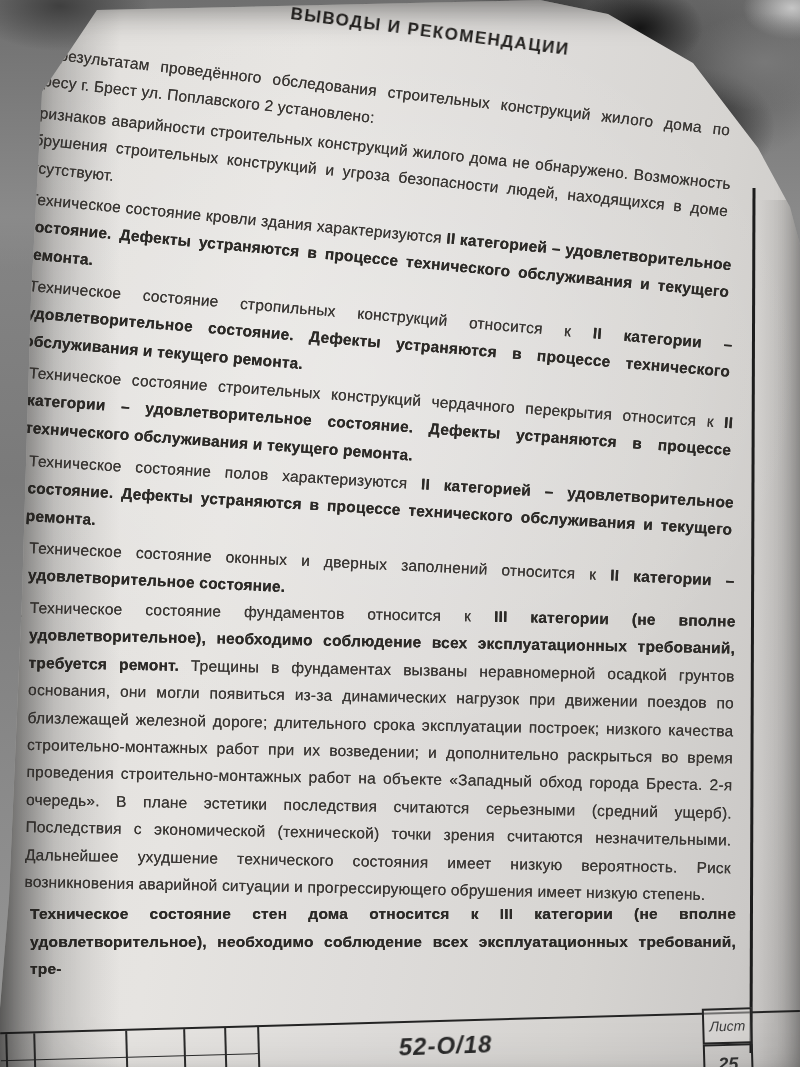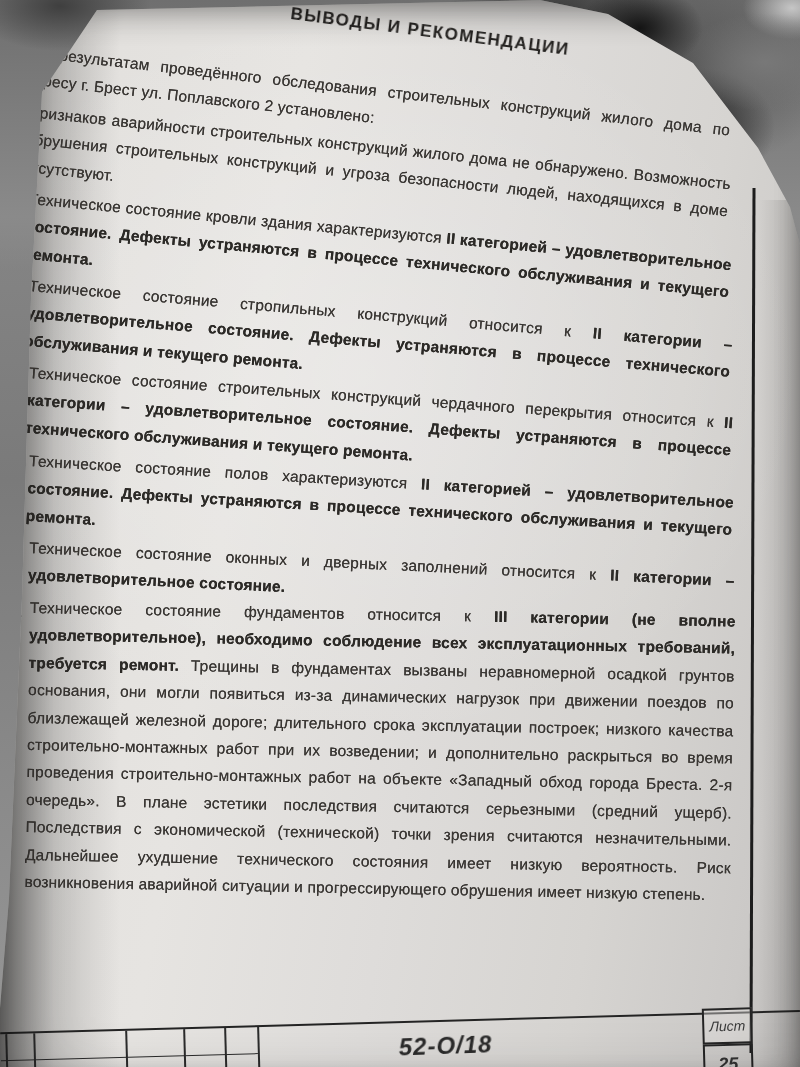--- a/index.html
+++ b/index.html
@@ -120,20 +120,21 @@
 
     <div class="content">
         <p class="para r0"><span>По результатам проведённого обследования строительных конструкций жилого дома по адресу г. Брест ул. Поплавского 2 установлено:</span></p>
         <p class="para r1"><span class="num">1.</span><span>Признаков аварийности строительных конструкций жилого дома не обнаружено. Возможность обрушения строительных конструкций и угроза безопасности людей, находящихся в доме  отсутствуют.</span></p>
         <p class="para r2"><span class="num">2.</span><span>Техническое состояние кровли здания характеризуются </span><span class="b">II категорией – удовлетворительное состояние. Дефекты устраняются в процессе технического обслуживания и текущего ремонта.</span></p>
         <p class="para r3"><span class="num">3.</span><span>Техническое состояние стропильных конструкций относится к </span><span class="b">II категории – удовлетворительное состояние. Дефекты устраняются в процессе технического обслуживания и текущего ремонта.</span></p>
         <p class="para r4"><span class="num">4.</span><span>Техническое состояние строительных конструкций чердачного перекрытия относится к </span><span class="b">II категории – удовлетворительное состояние. Дефекты устраняются в процессе технического обслуживания и текущего ремонта.</span></p>
         <p class="para r5"><span class="num">5.</span><span>Техническое состояние полов характеризуются </span><span class="b">II категорией – удовлетворительное состояние. Дефекты устраняются в процессе технического обслуживания и текущего ремонта.</span></p>
         <p class="para r6"><span class="num">6.</span><span>Техническое состояние оконных и дверных заполнений относится к </span><span class="b">II категории – удовлетворительное состояние.</span></p>
         <p class="para r7"><span class="num">7.</span><span>Техническое состояние фундаментов относится к </span><span class="b">III категории (не вполне удовлетворительное), необходимо соблюдение всех эксплуатационных требований, требуется ремонт. </span><span>Трещины в фундаментах вызваны неравномерной осадкой грунтов основания, они могли появиться из-за динамических нагрузок при движении поездов по близлежащей железной дороге; длительного срока эксплуатации построек; низкого качества строительно-монтажных работ при их возведении;  и дополнительно раскрыться во время проведения строительно-монтажных работ на объекте «Западный обход города Бреста. 2-я очередь». В плане эстетики последствия считаются серьезными (средний ущерб). Последствия с экономической (технической) точки зрения считаются незначительными. Дальнейшее ухудшение технического состояния имеет низкую вероятность. Риск возникновения аварийной ситуации и прогрессирующего обрушения имеет низкую степень.</span></p>
+        <p class="para r8"><span class="b">Техническое состояние стен дома относится к III категории (не вполне удовлетворительное), необходимо соблюдение всех эксплуатационных требований, тре-</span></p>
       </div>
 
     <div class="stamp">
       <div class="grid-line-v" style="left:5px"></div>
       <div class="grid-line-v" style="left:33px"></div>
       <div class="grid-line-v" style="left:125px"></div>
       <div class="grid-line-v" style="left:183px"></div>
       <div class="grid-line-v" style="left:224px"></div>
       <div class="grid-line-v" style="left:257px"></div>
       <div class="grid-line-h"></div>

